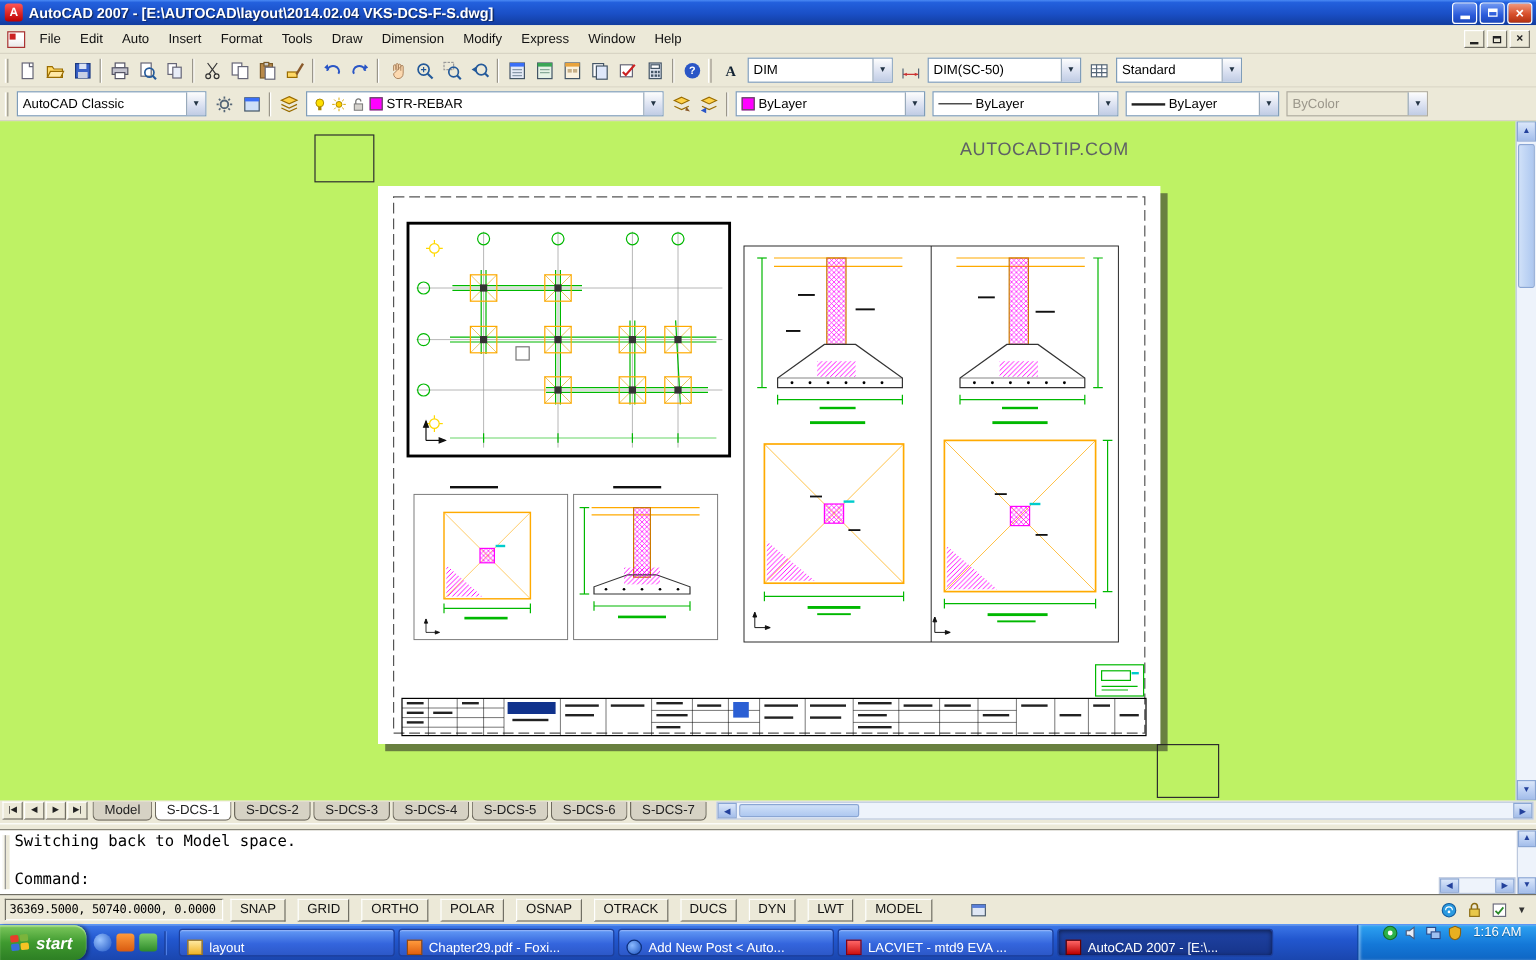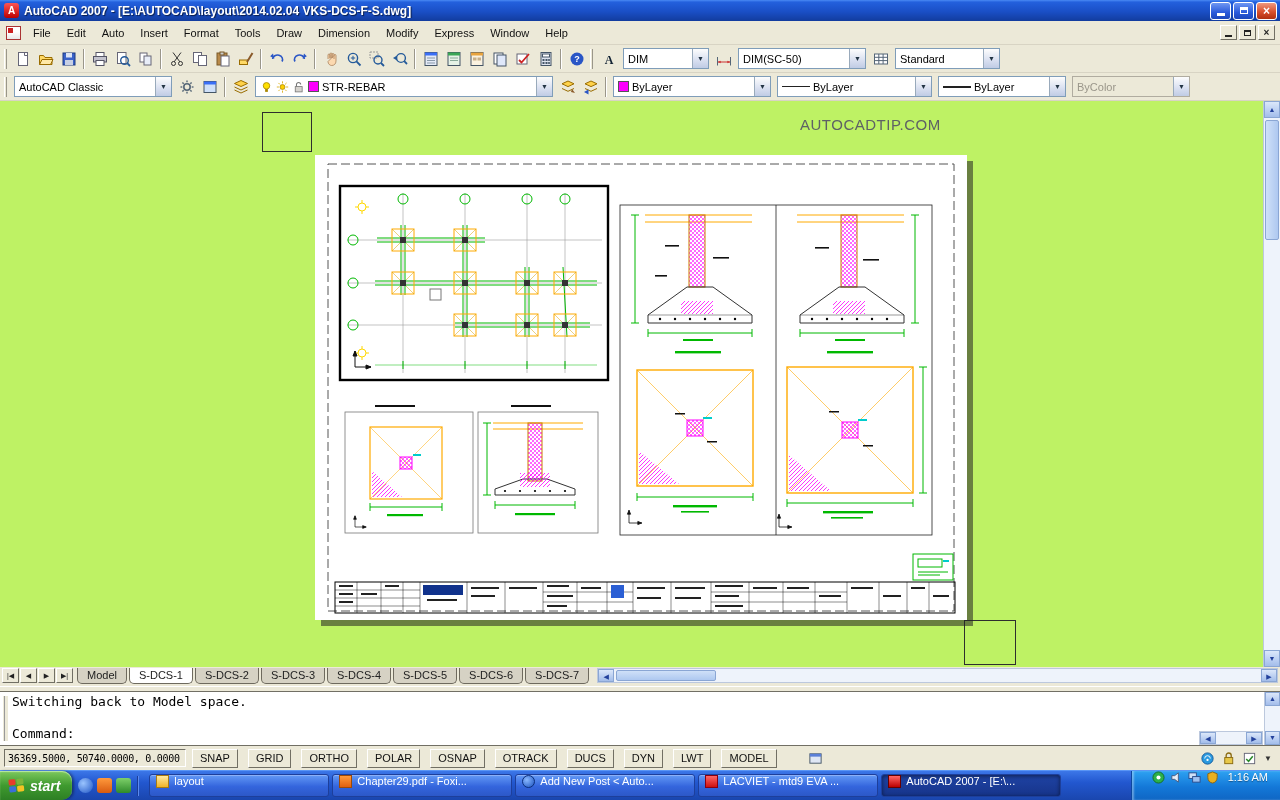--- a/index.html
+++ b/index.html
@@ -102,21 +102,21 @@
   .taskbar { height:30px; display:flex; align-items:stretch; background:linear-gradient(#3c77e8,#2257cf 40%,#1a46ae); border-top:1px solid #5a95f5; }
   .startbtn { display:flex; align-items:center; gap:5px; padding:0 12px 0 8px; color:#fff;
     font:bold italic 14px "Liberation Sans",sans-serif; border-radius:0 10px 10px 0;
     background:linear-gradient(#7ec95e,#3f9a2f 50%,#2d7f24); box-shadow:inset 0 1px 1px #bce8a4, 2px 0 3px rgba(0,0,0,.4); }
   .ql { display:flex; align-items:center; gap:4px; padding:0 6px; }
   .qlico { width:15px; height:15px; border-radius:3px; }
   .ql-sep { width:1px; height:20px; background:#1a3c96; box-shadow:1px 0 0 #5a8af0; margin:0 2px; }
   .taskbtns { flex:1; display:flex; align-items:center; gap:3px; padding:0 3px; overflow:hidden; }
   .taskbtn { flex:0 1 180px; min-width:90px; height:23px; background:linear-gradient(#639af6,#3465dd 55%,#2c58c8);
     border:1px solid #1d3f9b; border-radius:3px; color:#fff; font-size:11px;
-    display:flex; align-items:flex-start; gap:5px; padding:0 6px; overflow:hidden; white-space:nowrap;
+    display:flex; align-items:flex-end; gap:5px; padding:0 6px; overflow:hidden; white-space:nowrap;
     box-shadow:inset 0 1px 0 #8cb0f8; }
   .taskbtn.active { background:linear-gradient(#1f43a4,#16348a); box-shadow:inset 0 1px 4px rgba(0,0,0,.55); }
   .tbico { width:13px; height:13px; flex:0 0 13px; }
   .ico-folder { background:linear-gradient(#ffe9a0,#f0b429); border:1px solid #a87b14; }
   .ico-foxit { background:linear-gradient(#ff9a3c,#e06010); border:1px solid #9c4a08; }
   .ico-browser { background:radial-gradient(circle at 35% 35%,#8ab9ff,#1a52c0); border-radius:50%; border:1px solid #0d2f7a; }
   .ico-lacviet { background:linear-gradient(#f66,#c11); border:1px solid #801; }
   .ico-autocad { background:linear-gradient(#f66,#b00); border:1px solid #600; }
   .tblabel { overflow:hidden; text-overflow:ellipsis; }
   .tray { display:flex; gap:5px; padding:0 12px 0 20px;
@@ -343,21 +343,21 @@
             <text x="8" y="11" font-size="9" font-family="Liberation Sans, sans-serif" font-weight="bold" fill="#fff" text-anchor="middle">?</text>
           </svg>
         </span>
       </span>
     <i class="tgrip"></i>
     <span class="ti">
       <svg width="16" height="16" viewBox="0 0 16 16">
           <text x="8" y="12.5" font-size="12" font-family="Liberation Serif,serif" font-weight="bold" fill="#123" text-anchor="middle">A</text>
         </svg>
     </span>
-    <span class="combo" style="width:86px">
+    <span class="combo" style="width:121px">
       <span class="combo-text">DIM</span>
       <span class="combo-arrow">▼</span>
     </span>
     <span class="ti">
       <svg width="16" height="16" viewBox="0 0 16 16">
           <line x1="1.5" y1="11" x2="14.5" y2="11" stroke="#c33"></line>
           <path d="M1.5 11l3.2-1.3v2.6zM14.5 11l-3.2-1.3v2.6z" fill="#c33"></path>
           <line x1="1.5" y1="6" x2="1.5" y2="14.5" stroke="#567"></line>
           <line x1="14.5" y1="6" x2="14.5" y2="14.5" stroke="#567"></line>
         </svg>

